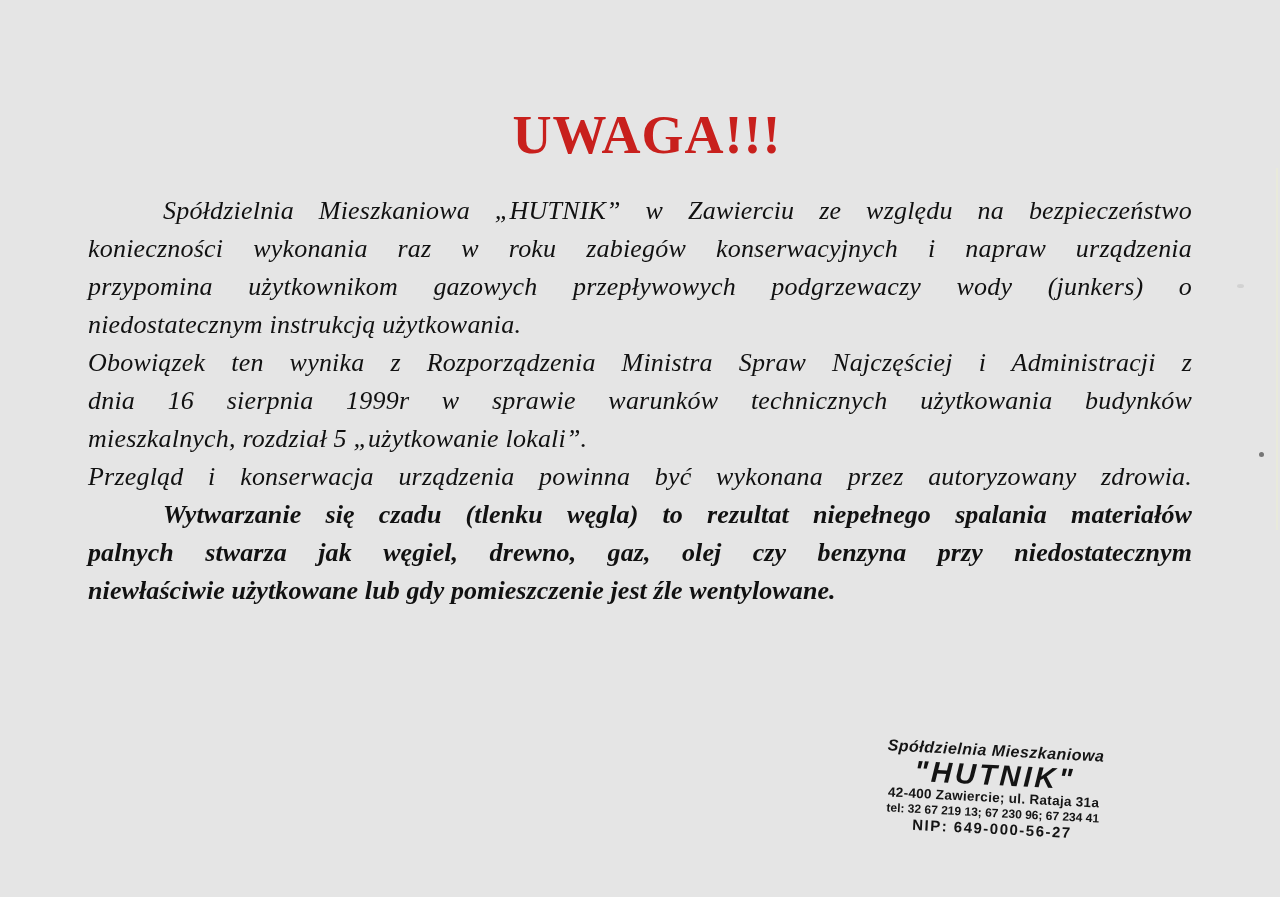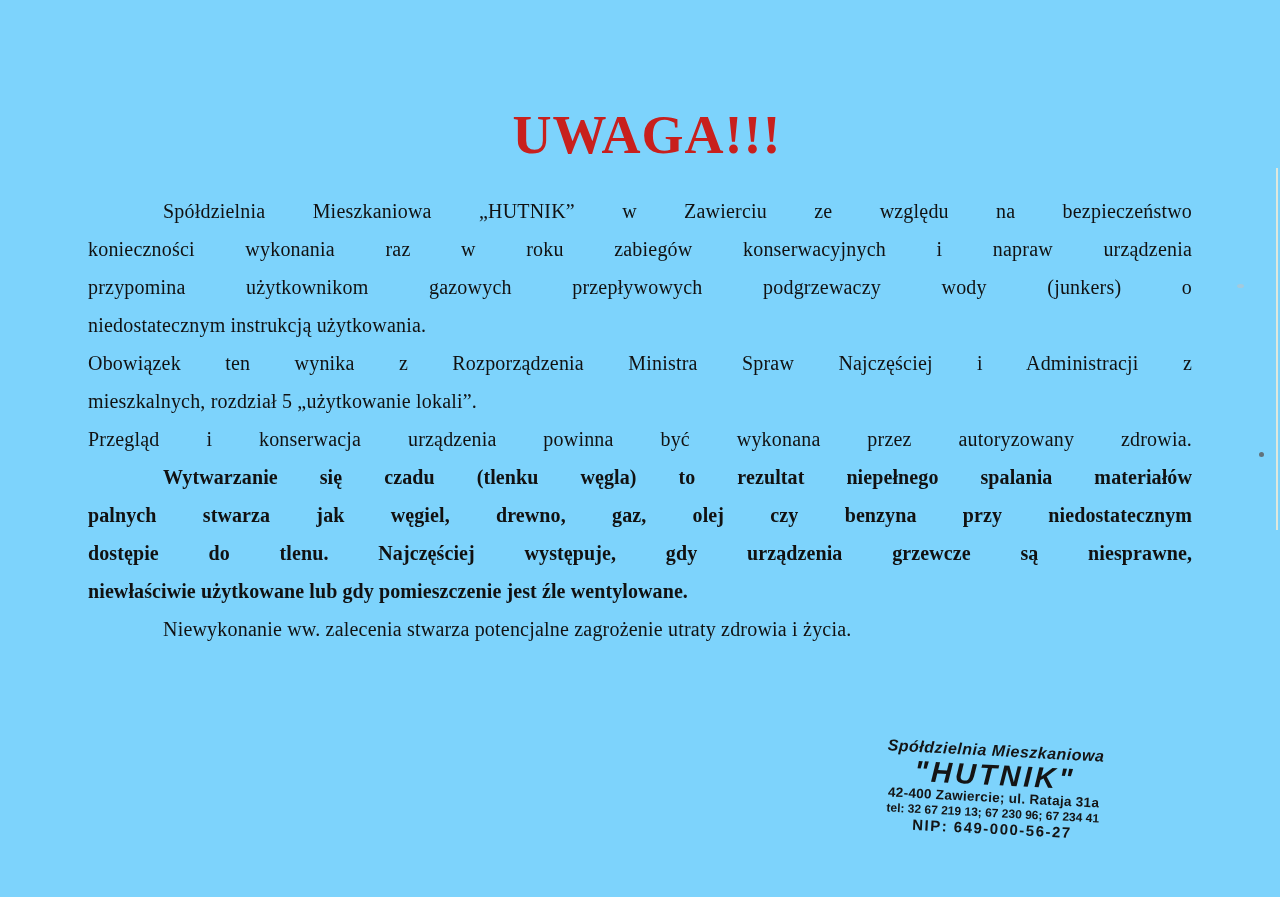--- a/index.html
+++ b/index.html
@@ -1,20 +1,20 @@
 <!DOCTYPE html>
 <html lang="pl"><head>
 <meta charset="utf-8">
 <style>
   html, body { margin: 0; padding: 0; background: #ffffff; }
   .page {
     position: relative;
     width: 1280px;
     height: 897px;
-    background: #7dd3fc;
+    background: #e5e5e5;
     overflow: hidden;
     font-family: "Liberation Serif", serif;
     color: #111111;
   }
   .title {
     position: absolute;
     top: 106px;
     left: 0;
     width: 1294px;           
     margin: 0;
@@ -26,26 +26,27 @@
     letter-spacing: 1px;
     color: #c8201d;
   }
   .body-text {
     position: absolute;
     left: 88px;
     top: 192px;
     width: 1104px;
   }
   .line {
-    font-size: 20px;
+    font-size: 26px;
     line-height: 38px;
     white-space: normal;
     text-align: justify;
     text-align-last: justify;
     letter-spacing: 0.2px;
+    font-style: italic;
   }
   .line.last { text-align-last: left; }
   .line.indent { text-indent: 75px; }
   .line.bold { font-weight: bold; letter-spacing: 0.1px; }
 
   .stamp {
     position: absolute;
     left: 874px;
     top: 742px;
     width: 240px;
@@ -129,27 +130,26 @@
 <div class="page">
 
   <h1 class="title">UWAGA!!!</h1>
 
   <div class="body-text">
     <div class="line indent">Spółdzielnia Mieszkaniowa „HUTNIK” w Zawierciu ze względu na bezpieczeństwo</div>
     <div class="line">konieczności wykonania raz w roku zabiegów konserwacyjnych i napraw urządzenia</div>
     <div class="line">przypomina użytkownikom gazowych przepływowych podgrzewaczy wody (junkers) o</div>
     <div class="line last">niedostatecznym instrukcją użytkowania.</div>
     <div class="line">Obowiązek ten wynika z Rozporządzenia Ministra Spraw Najczęściej i Administracji z</div>
+    <div class="line">dnia 16 sierpnia 1999r w sprawie warunków technicznych użytkowania budynków</div>
     <div class="line last">mieszkalnych, rozdział 5 „użytkowanie lokali”.</div>
     <div class="line">Przegląd i konserwacja urządzenia powinna być wykonana przez autoryzowany zdrowia.</div>
     <div class="line bold indent">Wytwarzanie się czadu (tlenku węgla) to rezultat niepełnego spalania materiałów</div>
     <div class="line bold">palnych stwarza jak węgiel, drewno, gaz, olej czy benzyna przy niedostatecznym</div>
-    <div class="line bold">dostępie do tlenu. Najczęściej występuje, gdy urządzenia grzewcze są niesprawne,</div>
     <div class="line bold last">niewłaściwie użytkowane lub gdy pomieszczenie jest źle wentylowane.</div>
-    <div class="line indent last">Niewykonanie ww. zalecenia stwarza potencjalne zagrożenie utraty zdrowia i życia.</div>
   </div>
 
   <div class="stamp">
     <div class="stamp-line1">Spółdzielnia Mieszkaniowa</div>
     <div class="stamp-line2">"HUTNIK"</div>
     <div class="stamp-line3">42-400 Zawiercie; ul. Rataja 31a</div>
     <div class="stamp-line4">tel: 32 67 219 13; 67 230 96; 67 234 41</div>
     <div class="stamp-line5">NIP: 649-000-56-27</div>
   </div>
 

